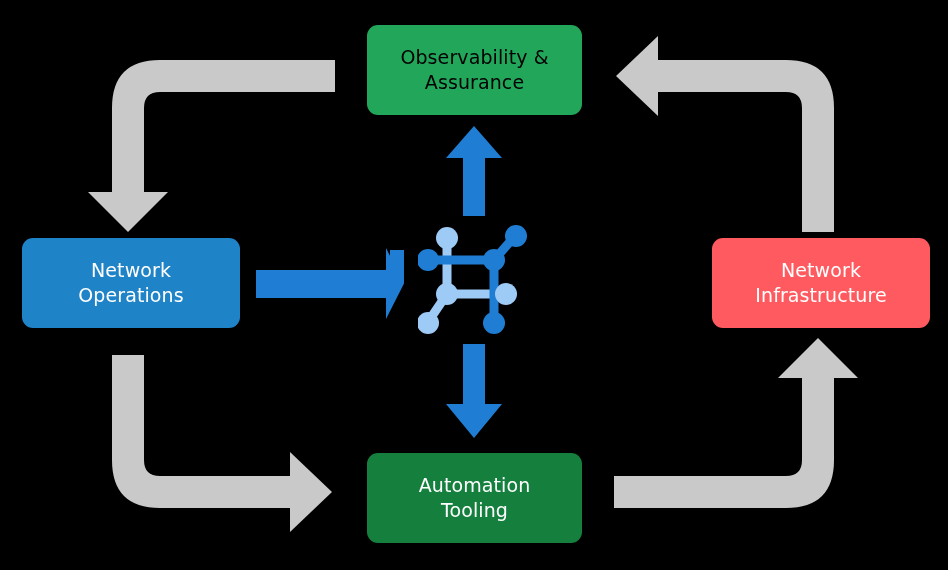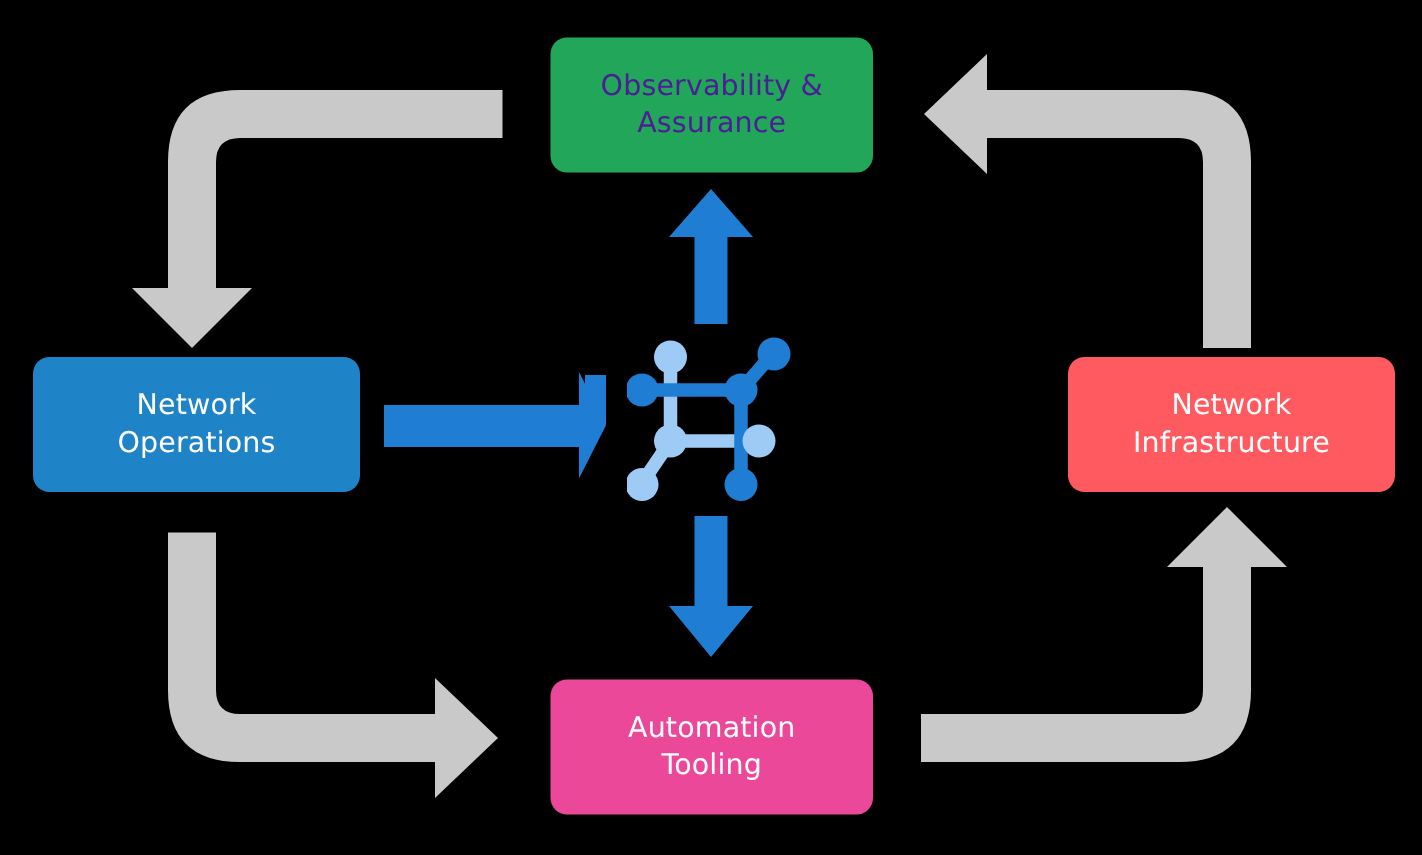--- a/index.html
+++ b/index.html
@@ -181,25 +181,25 @@
 
       <g fill="#1f7ed4">
         <circle cx="10" cy="38" r="11"></circle>
         <circle cx="76" cy="38" r="11"></circle>
         <circle cx="98" cy="14" r="11"></circle>
         <circle cx="76" cy="101" r="11"></circle>
       </g>
     </svg>
   </div>
 
-  <div class="node-box" id="box-observability" style="background: rgb(34, 167, 90); color: #4c1d95;">Observability &amp;
+  <div class="node-box" id="box-observability" style="background: rgb(34, 167, 90); color: #000000;">Observability &amp;
 Assurance</div>
 
   <div class="node-box" id="box-network-operations" style="background: rgb(31, 131, 200); color: rgb(255, 255, 255);">Network
 Operations</div>
 
   <div class="node-box" id="box-network-infrastructure" style="background: rgb(255, 90, 95); color: rgb(255, 255, 255);">Network
 Infrastructure</div>
 
-  <div class="node-box" id="box-automation-tooling" style="background: #ec4899; color: rgb(255, 255, 255);">Automation
+  <div class="node-box" id="box-automation-tooling" style="background: #15803d; color: rgb(255, 255, 255);">Automation
 Tooling</div>
 
 </div>
 
 </body></html>

